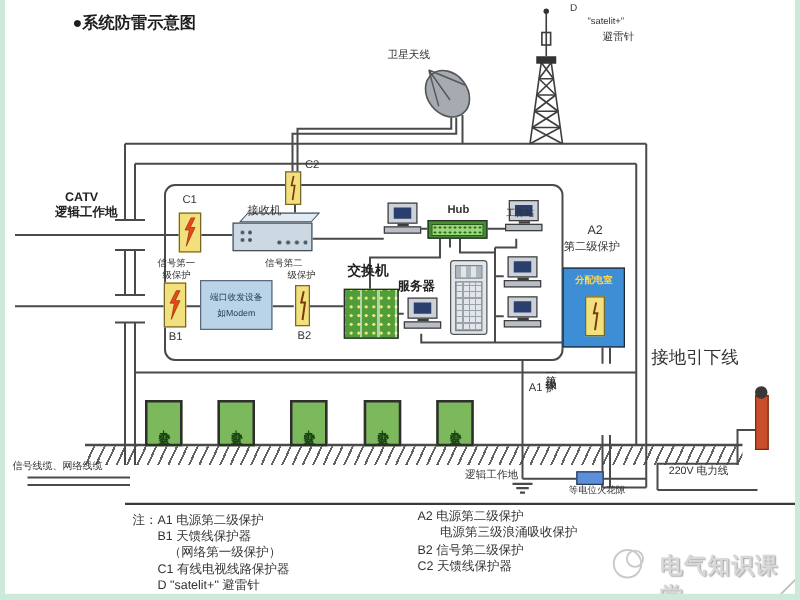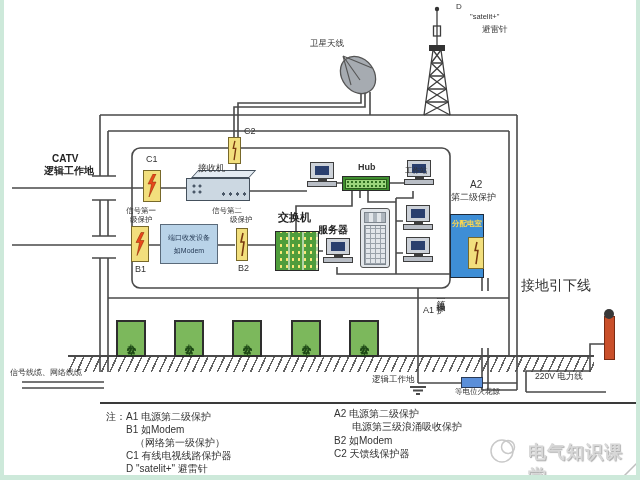--- a/index.html
+++ b/index.html
@@ -116,20 +116,21 @@
 
     <path d="M96 403 H632" stroke="#3a3a3a" stroke-width="1.8"></path>
 
     <g stroke="#c9c9c9" stroke-width="1.5" fill="none">
       <circle cx="498" cy="451" r="11"></circle>
         <circle cx="504" cy="447" r="6.5"></circle>
     </g>
     <path d="M616 480 L638 458 M638 458 V480" stroke="#bfbfbf" stroke-width="1.5" fill="none"></path>
   </svg>
 
+  <div class="lab b" style="left:54px;top:11px;font-size:13px;color:#1e1e1e">●系统防雷示意图</div>
   <div class="lab s8" style="left:452px;top:3px">D</div>
   <div class="lab s7" style="left:466px;top:13px">"satelit+"</div>
   <div class="lab s85" style="left:478px;top:25px">避雷针</div>
   <div class="lab s85" style="left:306px;top:39px">卫星天线</div>
 
   <div class="lab s10 b" style="left:48px;top:153px;color:#222">CATV</div>
   <div class="lab s10 b" style="left:40px;top:165px;color:#222">逻辑工作地</div>
   <div class="lab s8" style="left:6px;top:369px">信号线缆、网络线缆</div>
 
   <div class="arr" style="left:139px;top:170px;width:18px;height:32px">
@@ -218,21 +219,21 @@
     <div>端口收发设备</div>
     <div>如Modem</div>
   </div>
 
   <div class="switch"></div>
   <div class="lab s11 b" style="left:274px;top:211px;color:#222">交换机</div>
   <div class="lab s10 b" style="left:314px;top:224px;color:#222">服务器</div>
 
   <div class="lab s10" style="left:466px;top:179px">A2</div>
   <div class="lab s9" style="left:447px;top:193px">第二级保护</div>
-  <div class="broom" style="left:446px;top:214px;width:34px;height:64px">
+  <div class="broom" style="left:446px;top:214px;width:50px;height:64px">
     <div class="bl">分配电室</div>
     <div class="arr" style="left:17px;top:22px;width:16px;height:32px">
       <svg width="7" height="24" viewBox="0 0 7 25">
           <polyline points="4,1 2,10 5,10 3,24" fill="none" stroke="#7a3a10" stroke-width="1.6"></polyline>
         </svg>
     </div>
   </div>
 
   <div class="lab s95" style="left:517px;top:278px">接地引下线</div>
 
@@ -258,24 +259,24 @@
 
   <div class="lab s85" style="left:368px;top:375px">逻辑工作地</div>
   <div class="spark"></div>
   <div class="lab s7" style="left:451px;top:388px">等电位火花隙</div>
   <div class="lab s85" style="left:531px;top:372px">220V 电力线</div>
   <div class="pole"></div>
   <div class="polecap"></div>
 
   <div class="lab s10" style="left:102px;top:411px">注：</div>
   <div class="lab s10" style="left:122px;top:411px">A1 电源第二级保护</div>
-  <div class="lab s10" style="left:122px;top:424px">B1 如Modem</div>
+  <div class="lab s10" style="left:122px;top:424px">B1 天馈线保护器</div>
   <div class="lab s10" style="left:131px;top:437px">（网络第一级保护）</div>
   <div class="lab s10" style="left:122px;top:450px">C1 有线电视线路保护器</div>
   <div class="lab s10" style="left:122px;top:463px">D "satelit+" 避雷针</div>
   <div class="lab s10" style="left:330px;top:408px">A2 电源第二级保护</div>
   <div class="lab s10" style="left:348px;top:421px">电源第三级浪涌吸收保护</div>
-  <div class="lab s10" style="left:330px;top:435px">B2 如Modem</div>
+  <div class="lab s10" style="left:330px;top:435px">B2 信号第二级保护</div>
   <div class="lab s10" style="left:330px;top:448px">C2 天馈线保护器</div>
 
   <div class="wm-text">电气知识课堂</div>
 
 </div>
 
 </body></html>

